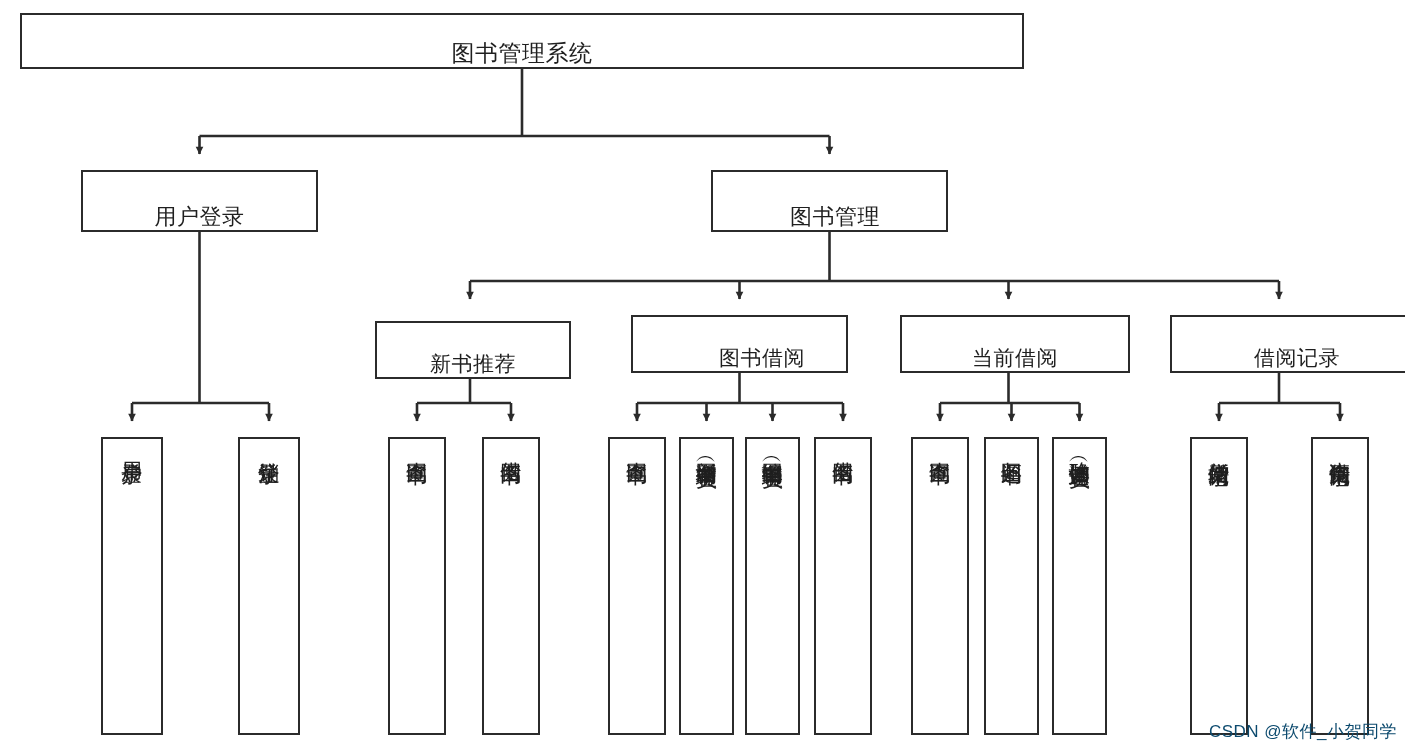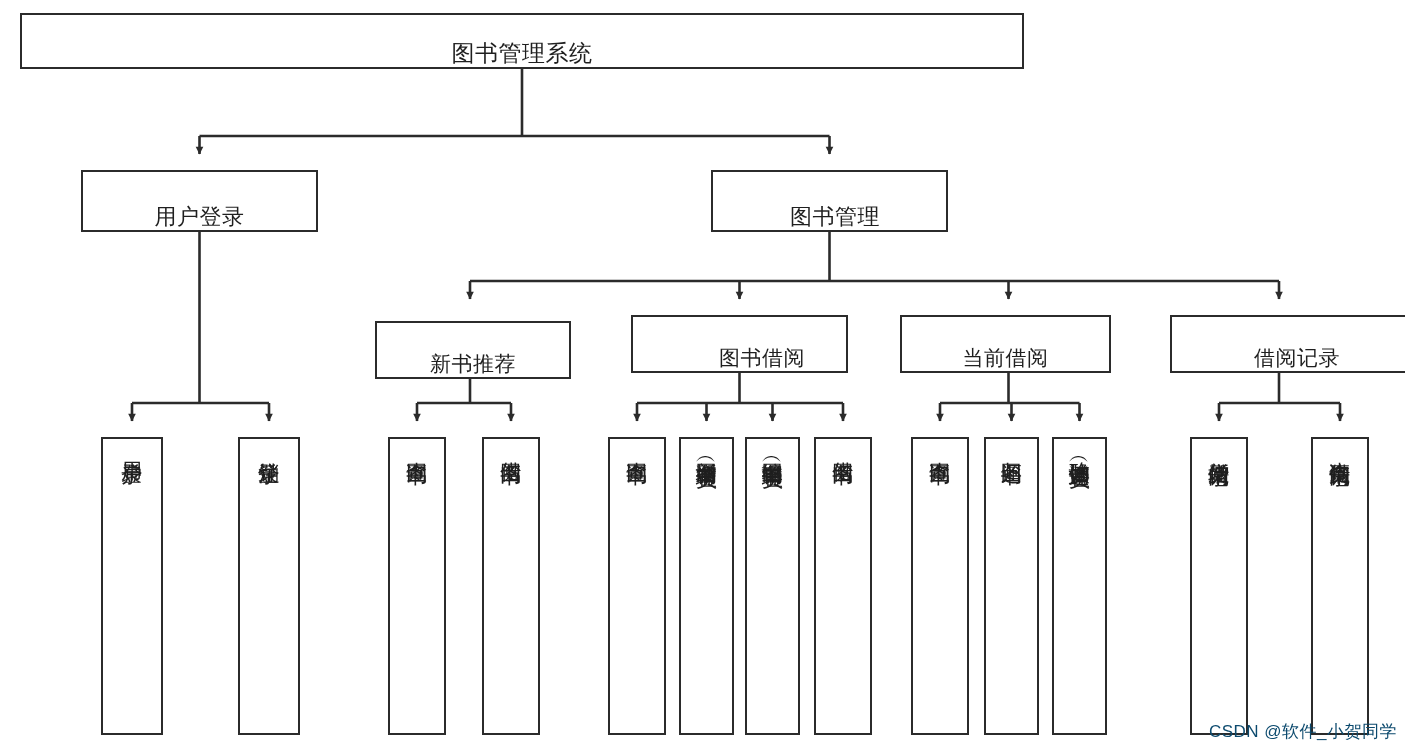--- a/index.html
+++ b/index.html
@@ -129,21 +129,21 @@
       </div>
       <div class="node level-2" style="left: 711px; top: 170px; width: 237px; height: 62px; padding-left: 11px;">
         <span class="node-label">图书管理</span>
       </div>
       <div class="node level-3" style="left: 362px; top: 321px; width: 196px; height: 58px; margin-left: 13px;">
         <span class="node-label">新书推荐</span>
       </div>
       <div class="node level-3" style="left: 631px; top: 315px; width: 217px; height: 58px; padding-left: 45px;">
         <span class="node-label">图书借阅</span>
       </div>
-      <div class="node level-3" style="left: 900px; top: 315px; width: 211px; height: 58px;">
+      <div class="node level-3" style="left: 900px; top: 315px; width: 230px; height: 58px;">
         <span class="node-label">当前借阅</span>
       </div>
       <div class="node level-3" style="left: 1170px; top: 315px; width: 254px; height: 58px;">
         <span class="node-label">借阅记录</span>
       </div>
       <div class="node level-4 leaf" style="left: 101px; top: 437px; width: 62px; height: 298px;">
         <span class="node-label">用户登录</span>
       </div>
       <div class="node level-4 leaf" style="left: 238px; top: 437px; width: 62px; height: 298px;">
         <span class="node-label">注销登录</span>

